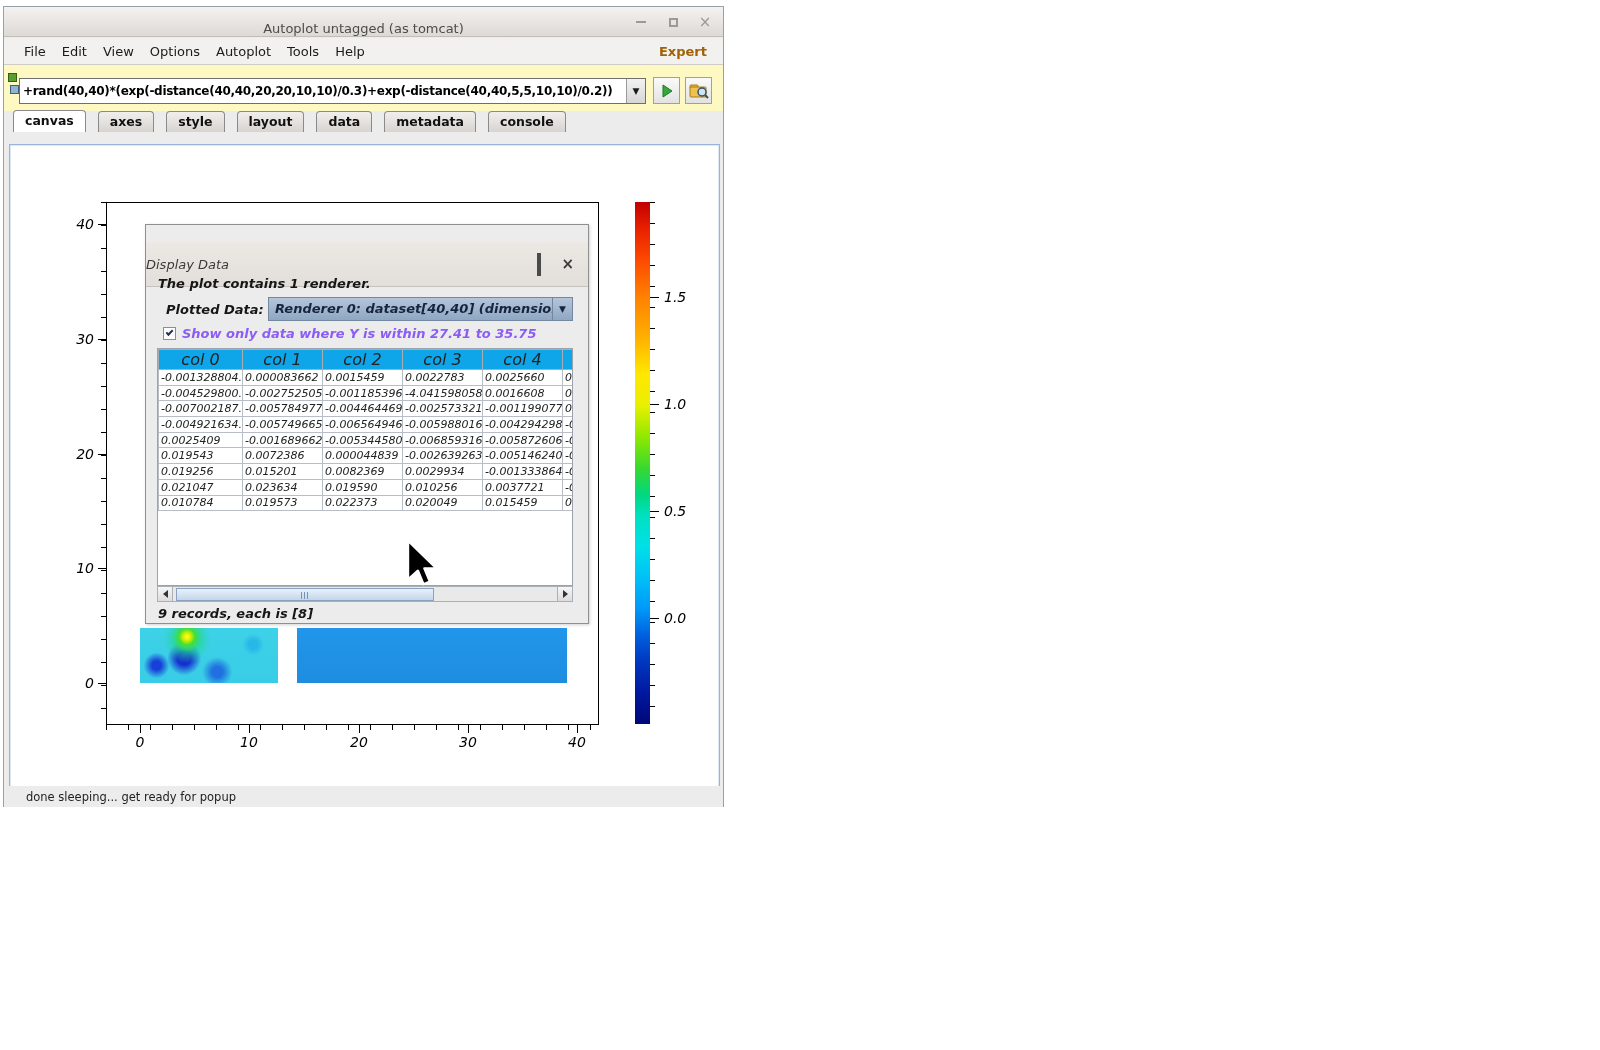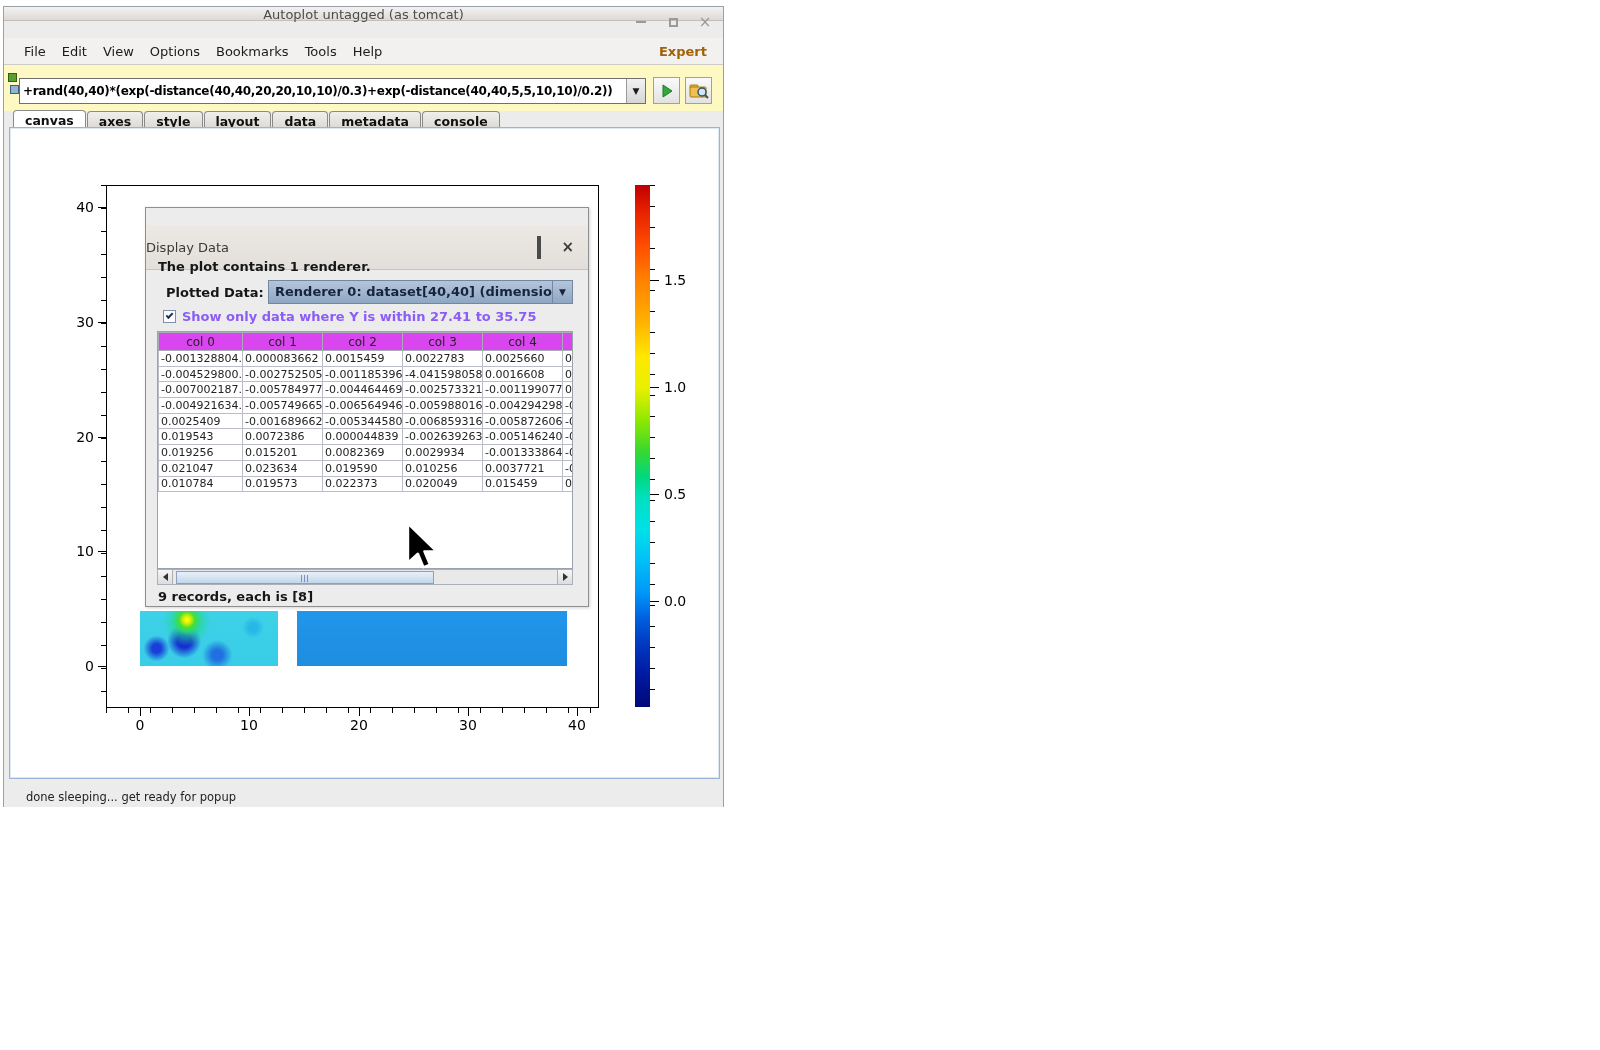--- a/index.html
+++ b/index.html
@@ -3,23 +3,23 @@
 <meta charset="utf-8">
 <style>
   * { box-sizing: border-box; margin: 0; padding: 0; }
   html,body { width:1600px; height:1050px; background:#ffffff; font-family:"DejaVu Sans", sans-serif; }
   #page { position:relative; width:1600px; height:1050px; background:#fff; overflow:hidden; }
 
   
   #app { position:absolute; left:3px; top:6px; width:721px; height:801px;
          background:#ececec; border:1px solid #9aa0a8; }
 
-  .titlebar { position:absolute; left:0; top:0; width:100%; height:14px;
+  .titlebar { position:absolute; left:0; top:0; width:100%; height:30px;
               background:linear-gradient(#f4f2ef,#dddad6); border-bottom:1px solid #c2bfbb;
-              display:flex; align-items:flex-start; justify-content:center; }
+              display:flex; align-items:flex-end; justify-content:center; }
   .titlebar .title-text { font-size:13px; color:#4c4c4c; }
   .win-btns { position:absolute; right:10px; top:0; height:30px; display:flex; align-items:center; gap:16px; }
   .wb { width:16px; height:16px; display:flex; align-items:center; justify-content:center; color:#8a8a8a; cursor:default; }
   .wb-min-glyph { width:10px; height:2px; background:#9a9a9a; }
   .wb-max-glyph { width:9px; height:9px; border:2px solid #9a9a9a; }
   .wb-close-glyph { font-size:15px; color:#9a9a9a; line-height:1; }
 
   .menubar { position:absolute; left:0; top:31px; width:100%; height:27px;
              background:#f2f1ef; border-bottom:1px solid #cfccc8;
              display:flex; align-items:center; padding:0 14px 0 12px; }
@@ -40,29 +40,29 @@
   .url-arrow { width:19px; height:100%; background:linear-gradient(#f2f2f2,#d6d6d6);
                border-left:1px solid #9a9a9a; display:flex; align-items:center; justify-content:center;
                font-size:9px; color:#1a1a1a; }
   .tool-btn { position:absolute; top:12px; width:27px; height:27px;
               background:linear-gradient(#fafafa,#e2e2e2); border:1px solid #8fa3bd;
               display:flex; align-items:center; justify-content:center; }
   .btn-play { left:649px; }
   .btn-inspect { left:681px; }
 
   .tabrow { position:absolute; left:0; top:104px; width:100%; height:21px;
-            display:flex; align-items:flex-end; padding-left:9px; gap:1px; }
+            display:flex; align-items:flex-end; padding-left:9px; gap:12px; }
   .tab { font-size:12.5px; font-weight:600; color:#111; padding:2px 11px 3px 11px;
          background:linear-gradient(#f1efec,#d7d4d0); border:1px solid #8a8a8a; border-bottom:none;
          border-radius:4px 4px 0 0; }
   .tab.active { background:#ffffff; padding-bottom:4px; }
 
   
-  .canvas { position:absolute; left:5px; top:120px; width:711px; height:652px;
-            background:#ffffff; border:1px solid #98b4d8; box-shadow: inset 0 0 0 1px #dce8f4; }
+  .canvas { position:absolute; left:5px; top:137px; width:711px; height:652px;
+            background:#ffffff; border:1px solid #98b4d8; box-shadow: inset 0 0 0 1px #dce8f4; font-style: italic; }
 
   .plot-frame { position:absolute; left:96px; top:57px; width:493px; height:523px;
                 border:1px solid #000; background:transparent; }
 
   .ytick-minor { position:absolute; left:91px; top:57px; width:5px; height:522px;
                  background:repeating-linear-gradient(to bottom, #000 0 1px, transparent 1px 23px); }
   .xtick-minor { position:absolute; left:96px; top:580px; width:493px; height:5px;
                  background:repeating-linear-gradient(to right, #000 0 1px, transparent 1px 22px); }
   .ytick-major { position:absolute; left:88px; width:8px; height:1px; background:#000; }
   .xtick-major { position:absolute; top:580px; width:1px; height:8px; background:#000; }
@@ -119,22 +119,22 @@
   .checkbox { width:13px; height:13px; background:#fdfdfd; border:1px solid #7d90ad;
               position:relative; margin-right:6px; }
   .checkbox .mark { position:absolute; left:2px; top:2px; width:7px; height:4px;
                     border-left:2px solid #203050; border-bottom:2px solid #203050;
                     transform:rotate(-45deg); }
   .dlg-checklabel { font-size:13px; font-weight:600; color:#8b5cf6; }
 
   .scrollpane { position:absolute; left:11px; top:123px; width:416px; height:238px;
                 background:#ffffff; border:1px solid #9aa2ae; overflow:hidden; }
   table.data { border-collapse:collapse; table-layout:fixed; width:416px; }
-  table.data th { height:18px; font-size:12px; font-weight:400; color:#222;
-                  background:#d946ef; border:1px solid #a8adb6; text-align:center; overflow:hidden; }
+  table.data th { height:18px; font-size:16px; font-weight:400; color:#222;
+                  background:#0ea5e9; border:1px solid #a8adb6; text-align:center; overflow:hidden; }
   table.data td { height:15.7px; font-size:11px; color:#222; border:1px solid #b9bdc5;
                   padding:0 2px; white-space:nowrap; overflow:hidden; background:#fff; }
   table.data col:nth-child(1) { width:84px; }
   table.data col:nth-child(2), table.data col:nth-child(3),
   table.data col:nth-child(4), table.data col:nth-child(5) { width:80px; }
   table.data col:nth-child(6) { width:12px; }
 
   .hscroll { position:absolute; left:11px; top:361px; width:416px; height:16px;
              background:#e9e9e9; border:1px solid #aab0b8; display:flex; }
   .hs-btn { width:15px; height:14px; background:linear-gradient(#f6f6f6,#dcdcdc);
@@ -177,21 +177,21 @@
             <span class="wb-close-glyph">×</span>
           </span>
       </div>
     </div>
 
     <div class="menubar">
       <span class="menu-item">File</span>
       <span class="menu-item">Edit</span>
       <span class="menu-item">View</span>
       <span class="menu-item">Options</span>
-      <span class="menu-item">Bookmarks</span>
+      <span class="menu-item">Autoplot</span>
       <span class="menu-item">Tools</span>
       <span class="menu-item">Help</span>
       <span class="menu-spacer"></span>
       <span class="menu-expert">Expert</span>
     </div>
 
     <div class="toolbar">
       <div class="src-icons">
         <div class="src-green"></div>
         <div class="src-blue"></div>

